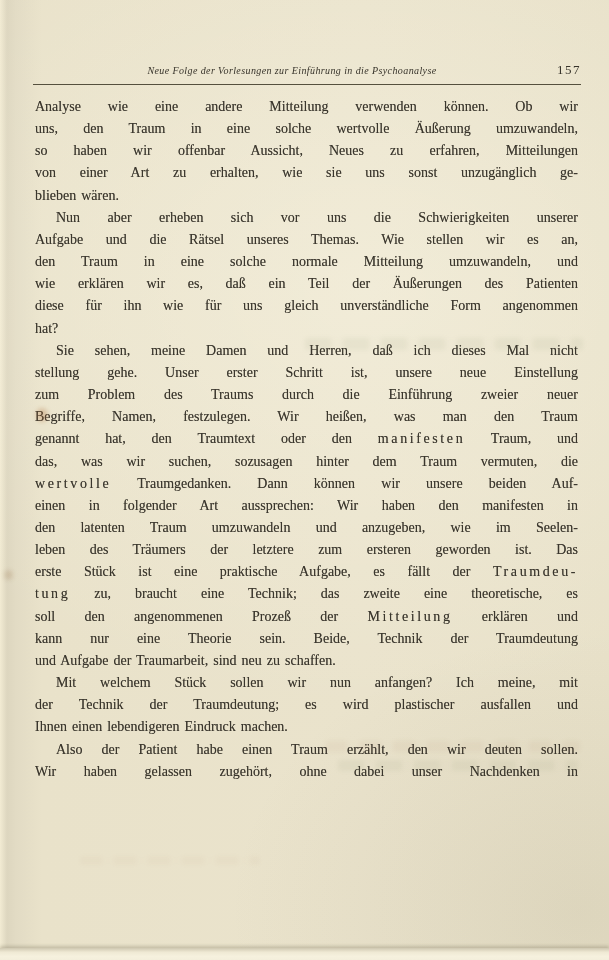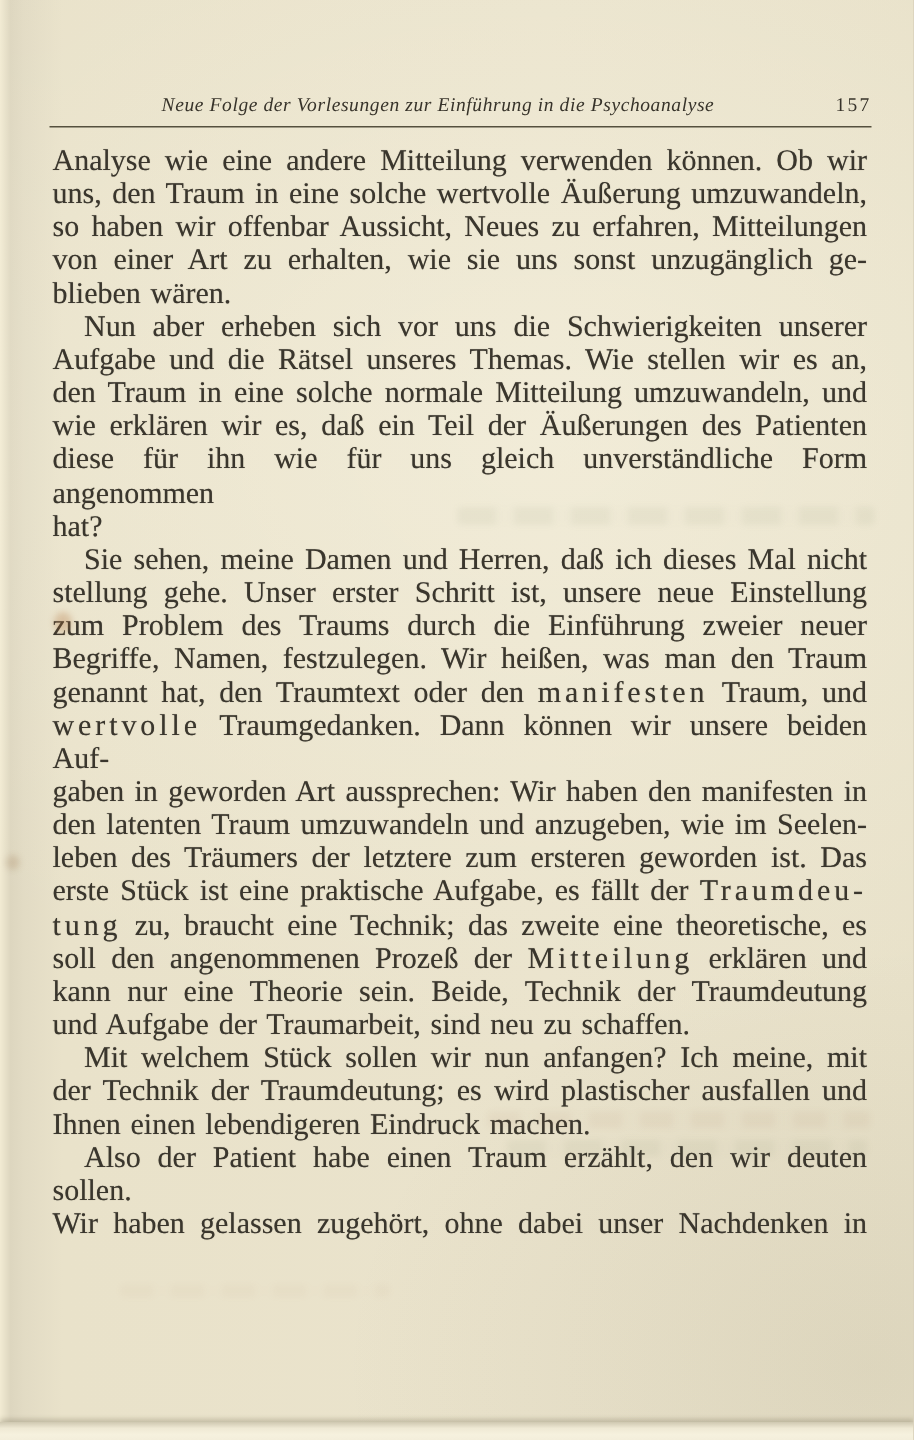--- a/index.html
+++ b/index.html
@@ -41,37 +41,37 @@
     display: flex;
     align-items: baseline;
     border-bottom: 1.6px solid #55503e;
     padding-bottom: 6px;
     color: #37332a;
   }
   .header-title {
     flex: 1;
     text-align: center;
     font-style: italic;
-    font-size: 13px;
+    font-size: 10px;
     letter-spacing: 0.4px;
     white-space: nowrap;
   }
   .header-pagenum {
     font-style: normal;
     font-size: 13px;
     letter-spacing: 1.5px;
     margin-left: 6px;
   }
   
   .textblock {
     position: absolute;
     left: 35px;
     top: 96px;
     width: 543px;
-    font-size: 20px;
+    font-size: 14px;
     line-height: 22.15px;
     color: #3a362d;
     word-spacing: 1.5px;
     text-shadow: 0 0 0.5px rgba(58,54,45,0.55);
   }
   .para { margin: 0; }
   .line {
     text-align: justify;
     text-align-last: justify;
     white-space: normal;
@@ -138,22 +138,23 @@
         <div class="line"><span>wie erklären wir es, daß ein Teil der Äußerungen des Patienten</span></div>
         <div class="line"><span>diese für ihn wie für uns gleich unverständliche Form angenommen</span></div>
         <div class="line last"><span>hat?</span></div>
       </div>
       <div class="para">
         <div class="line indent"><span>Sie sehen, meine Damen und Herren, daß ich dieses Mal nicht</span></div>
         <div class="line"><span>stellung gehe. Unser erster Schritt ist, unsere neue Einstellung</span></div>
         <div class="line"><span>zum Problem des Traums durch die Einführung zweier neuer</span></div>
         <div class="line"><span>Begriffe, Namen, festzulegen. Wir heißen, was man den Traum</span></div>
         <div class="line"><span>genannt hat, den Traumtext oder den </span><span class="gesperrt">manifesten</span><span> Traum, und</span></div>
+        <div class="line"><span>das, was wir suchen, sozusagen hinter dem Traum vermuten, die</span></div>
         <div class="line"><span class="gesperrt">wertvolle</span><span> Traumgedanken. Dann können wir unsere beiden Auf-</span></div>
-        <div class="line"><span>gaben in geworden Art aussprechen: Wir haben den manifesten in</span></div>
+        <div class="line"><span>einen in folgender Art aussprechen: Wir haben den manifesten in</span></div>
         <div class="line"><span>den latenten Traum umzuwandeln und anzugeben, wie im Seelen-</span></div>
         <div class="line"><span>leben des Träumers der letztere zum ersteren geworden ist. Das</span></div>
         <div class="line"><span>erste Stück ist eine praktische Aufgabe, es fällt der </span><span class="gesperrt">Traumdeu-</span></div>
         <div class="line"><span class="gesperrt">tung</span><span> zu, braucht eine Technik; das zweite eine theoretische, es</span></div>
         <div class="line"><span>soll den angenommenen Prozeß der </span><span class="gesperrt">Mitteilung</span><span> erklären und</span></div>
         <div class="line"><span>kann nur eine Theorie sein. Beide, Technik der Traumdeutung</span></div>
         <div class="line last"><span>und Aufgabe der Traumarbeit, sind neu zu schaffen.</span></div>
       </div>
       <div class="para">
         <div class="line indent"><span>Mit welchem Stück sollen wir nun anfangen? Ich meine, mit</span></div>

